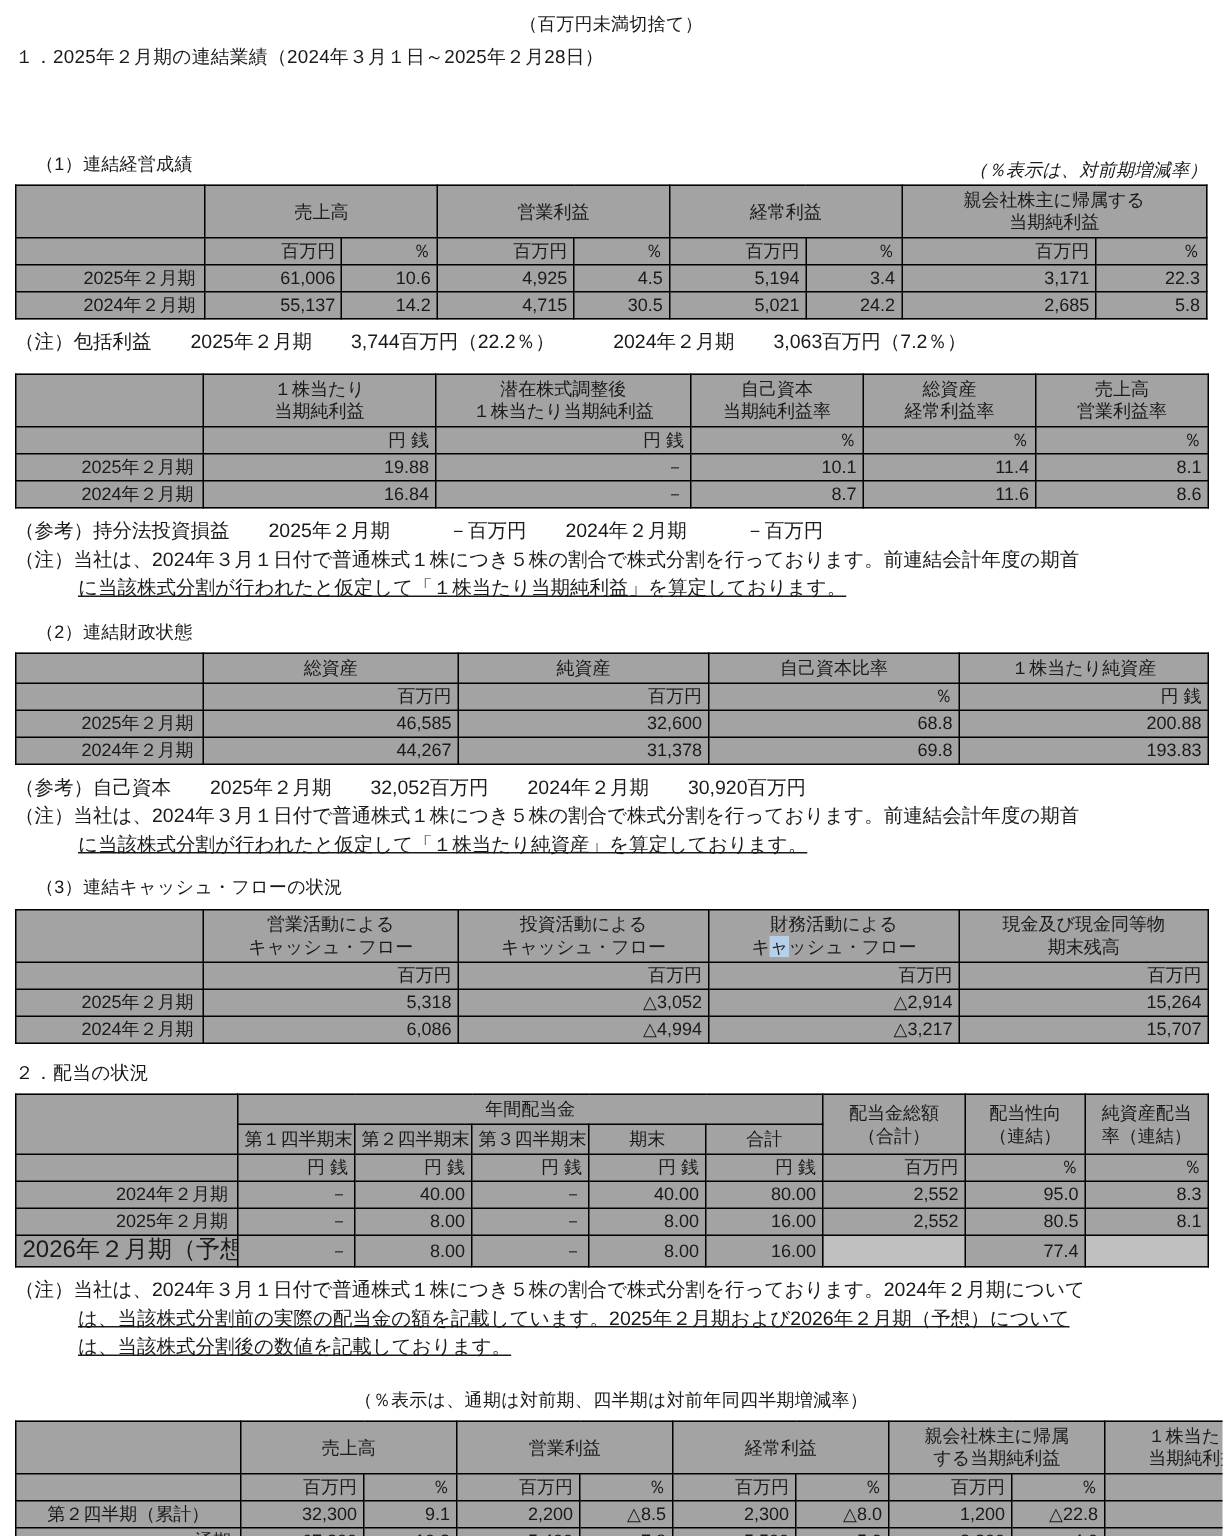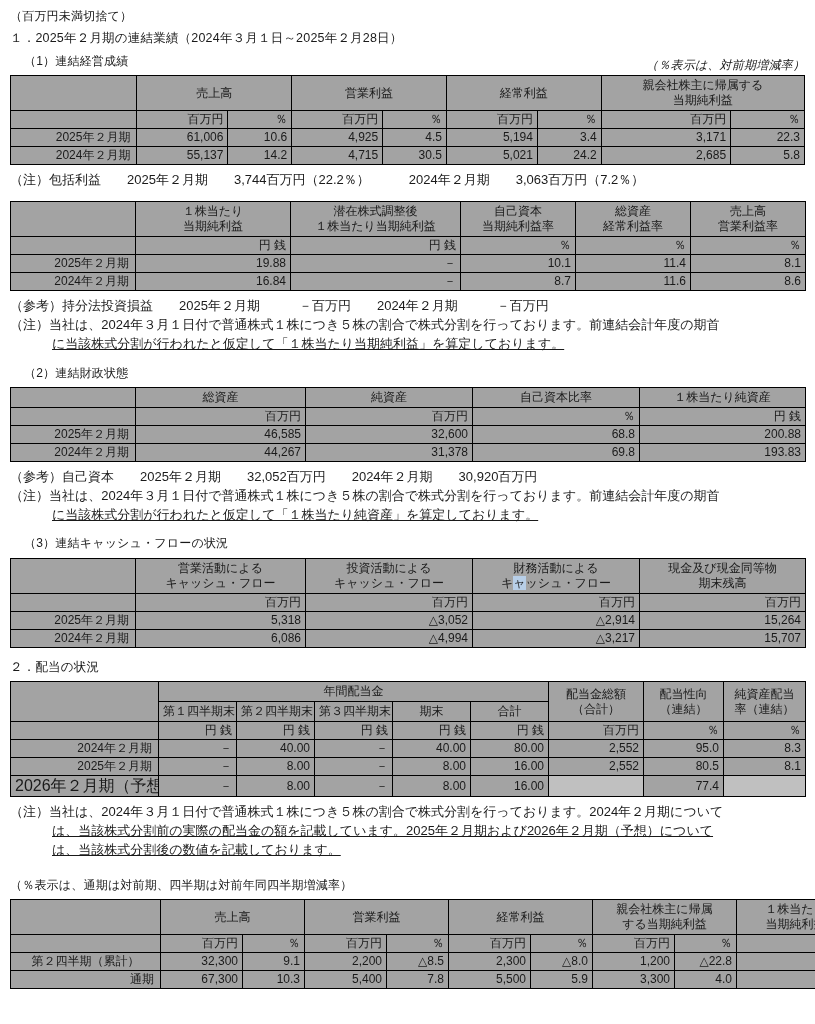--- a/index.html
+++ b/index.html
@@ -24,21 +24,21 @@
     box-sizing: border-box;
     padding: 0 10px;
   }
 
   
   .line {
     line-height: 1.35;
     white-space: pre;
     letter-spacing: 0.2px;
   }
-  .right { text-align: left; }
+  .right { text-align: center; }
   .h1 { font-size: 12.5px; }
   .note {
     font-size: 13px;
     line-height: 1.45;
     white-space: pre;
   }
   .indent1 { padding-left: 14px; }
   .indent3 { padding-left: 42px; text-decoration: underline; }
 
   
@@ -94,21 +94,21 @@
 <body>
 
 <div class="page">
 
   <div class="line right" style="padding-top:8px;">（百万円未満切捨て）</div>
 
   <div class="spacer-s"></div>
 
   <div class="line h1">１．2025年２月期の連結業績（2024年３月１日～2025年２月28日）</div>
   <div class="spacer-s"></div>
-  <div style="position:relative;">
+  <div style="position:relative;margin-top:48px;">
     <span class="line indent1">（1）連結経営成績</span>
     <span class="line right" style="position:absolute;right:0;top:4px;font-style:italic;">（％表示は、対前期増減率）</span>
   </div>
   <div class="spacer-s"></div>
 
   <table class="fin">
     <colgroup>
       <col style="width:125px">
         <col style="width:90px">
         <col style="width:63px">

